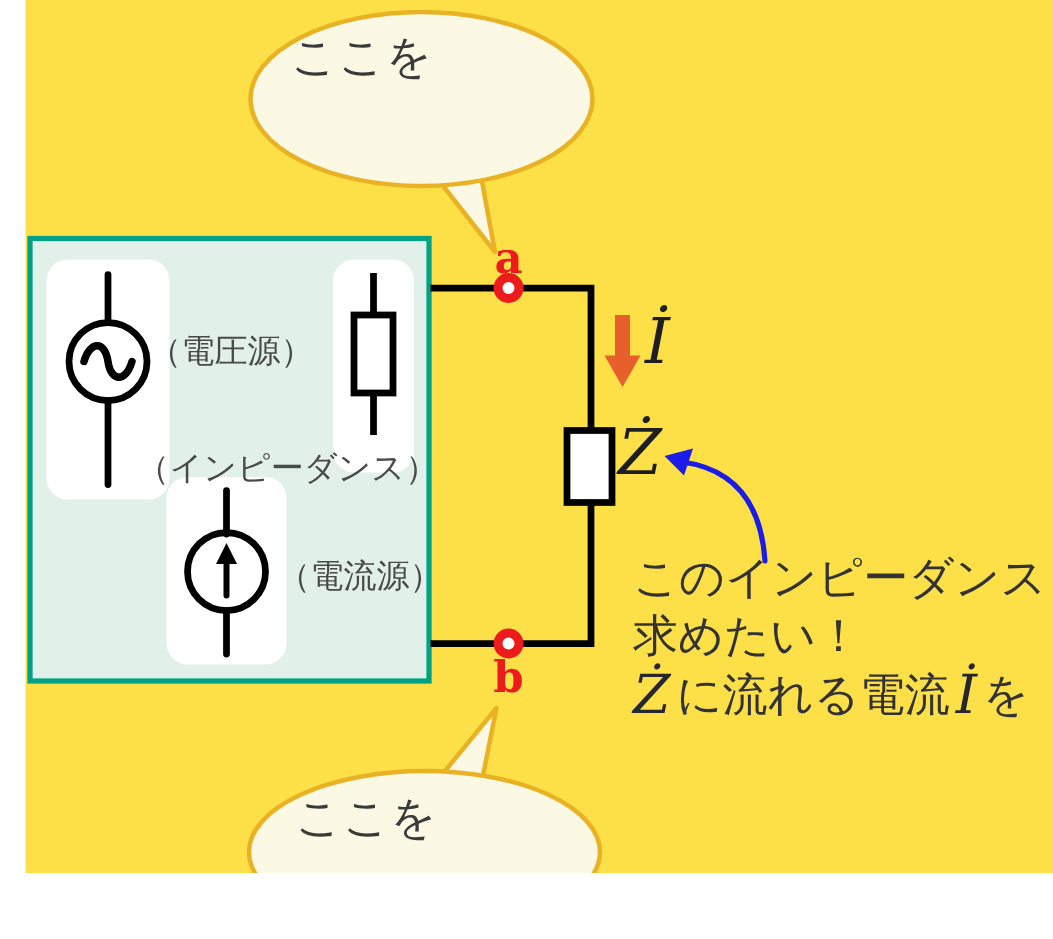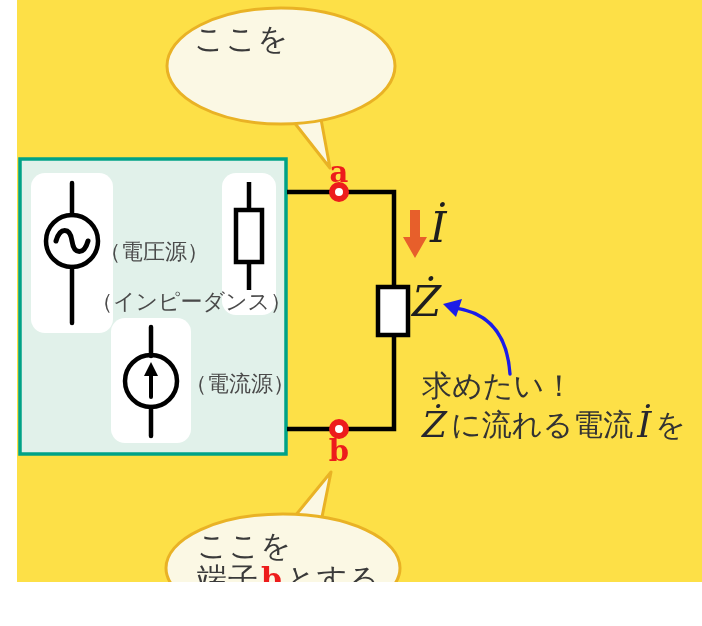--- a/index.html
+++ b/index.html
@@ -100,31 +100,31 @@
       <polygon points="426,304 445,299 439,317" fill="#1c1ce8"></polygon>
     </g>
   </svg>
 
   <div class="txt bubble-text" style="left:177px;top:22px;">
     <div>ここを</div>
   </div>
 
   <div class="txt bubble-text" style="left:180px;top:529px;">
     <div>ここを</div>
-    <div><span>端子</span><span class="red-serif">b</span><span>とする</span></div>
   </div>
 
-  <div class="txt box-label" style="left:82px;top:237px;">（電圧源）</div>
-  <div class="txt box-label" style="left:74px;top:287px;">（インピーダンス）</div>
+  <div class="txt box-label" style="left:82px;top:219px;">（電圧源）</div>
+  <div class="txt box-label" style="left:74px;top:297px;">（インピーダンス）</div>
   <div class="txt box-label" style="left:168px;top:369px;">（電流源）</div>
 
   <div class="txt terminal-label" style="left:309px;top:155px;">a</div>
   <div class="txt terminal-label" style="left:309px;top:434px;">b</div>
 
   <div class="txt math" style="left:413px;top:203px;font-size:42px;">İ</div>
   <div class="txt math" style="left:395px;top:277px;font-size:42px;">Ż</div>
 
   <div class="txt annotation" style="left:405px;top:366px;">
+    <div>このインピーダンス</div>
     <div>求めたい！</div>
     <div><span class="math-inline" style="margin-left:0;">Ż</span><span>に流れる電流</span><span class="math-inline">İ</span><span>を</span></div>
   </div>
 
 </div>
 
 </body></html>

